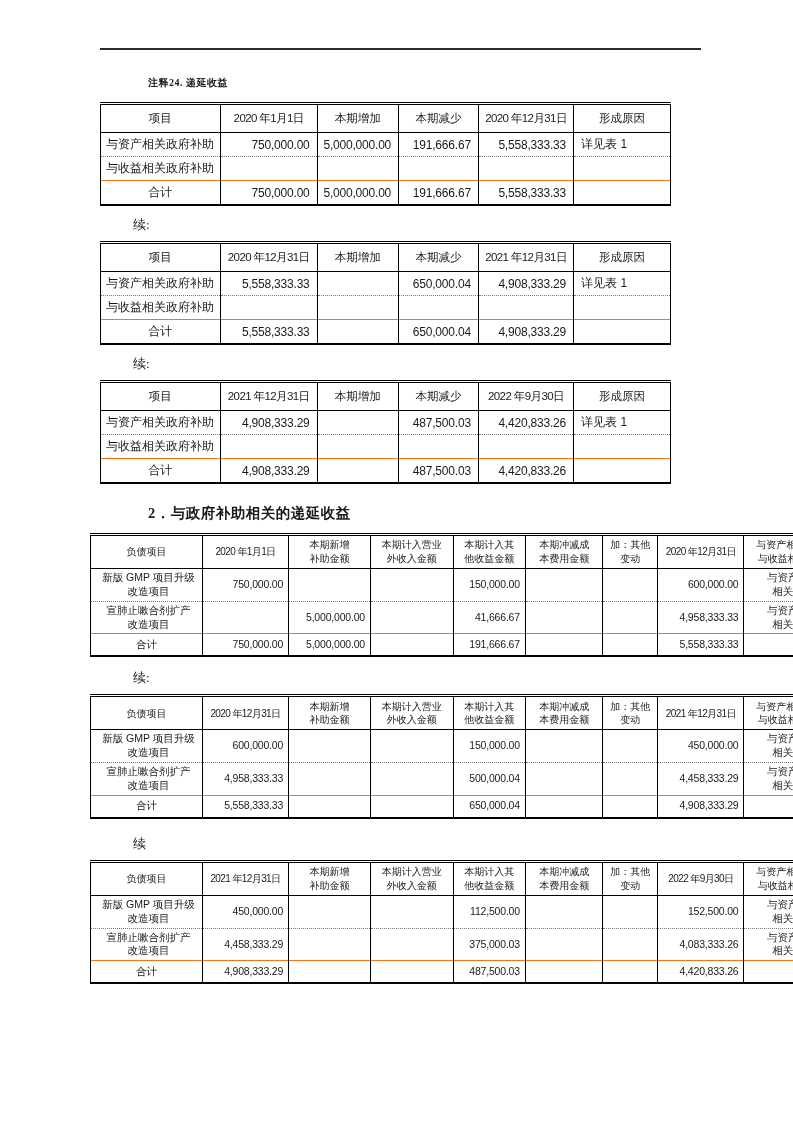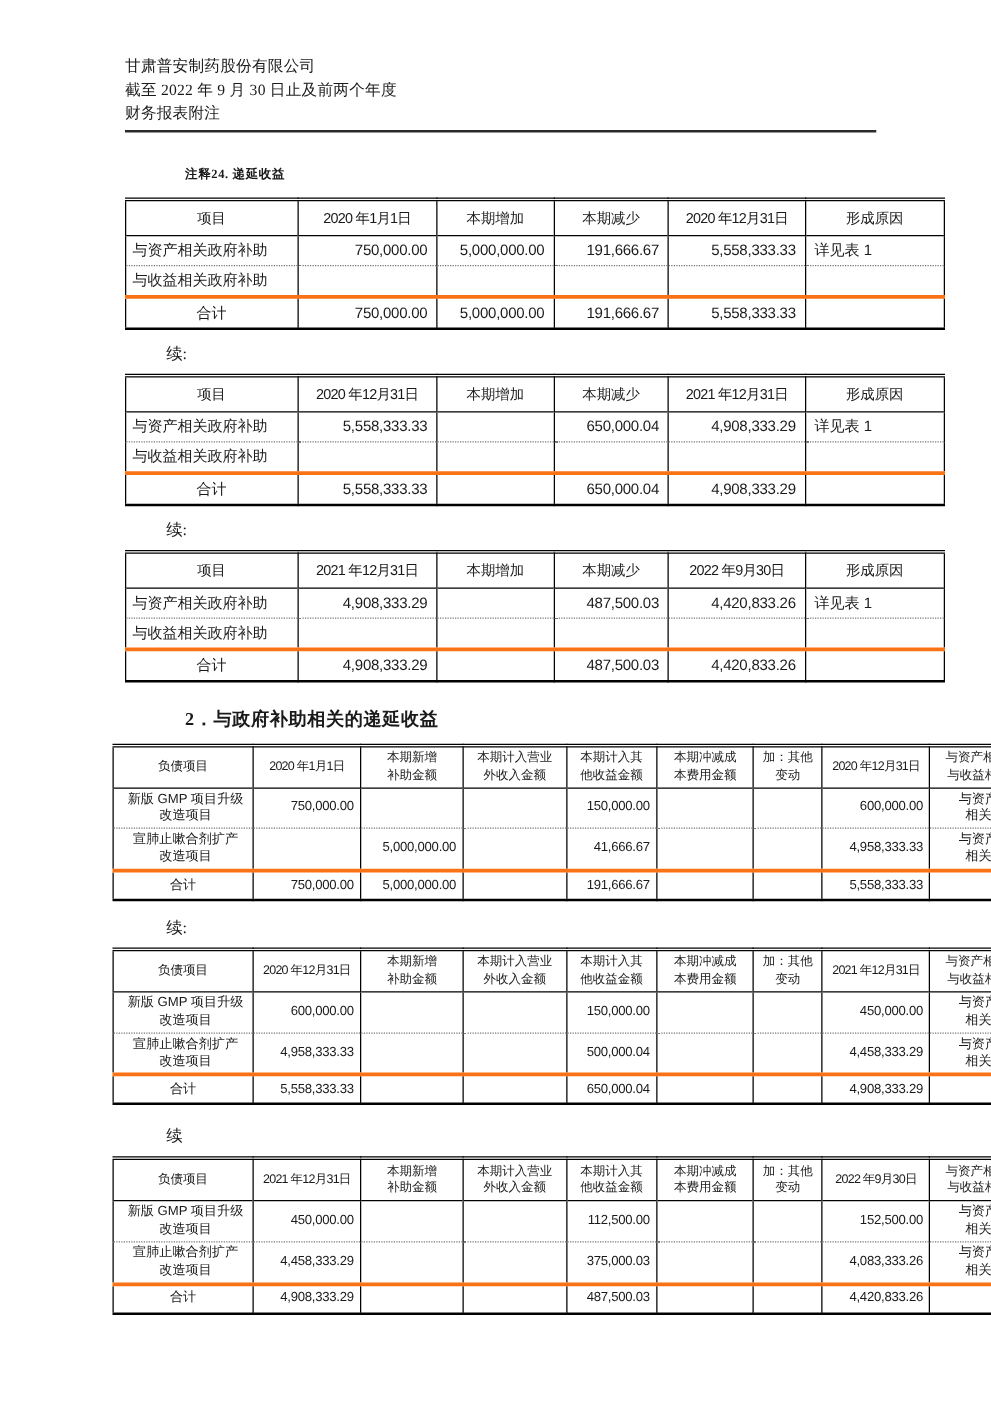--- a/index.html
+++ b/index.html
@@ -24,26 +24,26 @@
     border-collapse:collapse; table-layout:fixed;
     border-top:3px double #000; border-bottom:2px solid #000;
     font-family:"Liberation Sans","DejaVu Sans",sans-serif;
   }
   .fin-table th, .fin-table td {
     border-left:1px solid #000; border-right:1px solid #000;
     white-space:pre-line; overflow:hidden; padding:0;
   }
   .fin-table thead tr { border-bottom:1px solid #000; }
   .fin-table tbody tr { border-bottom:1px dotted #777; }
-  .fin-table tbody tr:last-child { border-top:3px solid #f97316; border-bottom:none; }
+  .fin-table tbody tr:last-child { border-top:1px solid #f97316; border-bottom:none; }
   .fin-table th { font-weight:normal; text-align:center; }
   .fin-table th.th-date { white-space:nowrap; letter-spacing:-0.6px; }
 
   
-  .t-summary { width:656px; margin:12px 0 0 100px; font-size:12px; }
+  .t-summary { width:571px; margin:12px 0 0 100px; font-size:12px; }
   .t-summary th { font-size:11.5px; height:27px; }
   .t-summary td { height:23px;margin-left:20px; }
   .t-summary col.col-0{width:21%} .t-summary col.col-1{width:17%}
   .t-summary col.col-2{width:14.3%} .t-summary col.col-3{width:14%}
   .t-summary col.col-4{width:16.7%} .t-summary col.col-5{width:17%}
   .t-summary td:nth-child(1) { text-align:left; padding-left:5px; }
   .t-summary td:nth-child(n+2):nth-child(-n+5) { text-align:right; padding-right:7px; letter-spacing:-0.2px; }
   .t-summary td:nth-child(6) { text-align:left; padding-left:7px; }
   .t-summary tr.total-row td:nth-child(1) { text-align:center; padding-left:0; }
   .t-summary tr.total-row { border-top:1px solid #000; }
@@ -74,25 +74,20 @@
   .page-footer {
     position:absolute; left:0; right:0; bottom:58px; text-align:center;
     font-size:12.5px; letter-spacing:2px; color:#222;
   }
 </style>
 </head>
 <body>
 
 <div class="page">
 
-  <div class="doc-header">
-    <div>甘肃普安制药股份有限公司</div>
-    <div>截至 2022 年 9 月 30 日止及前两个年度</div>
-    <div>财务报表附注</div>
-  </div>
   <div class="header-rule"></div>
 
   <div class="note-heading">注释24. 递延收益</div>
 
   <table class="fin-table t-summary t1">
       <colgroup>
         <col class="col-0">
         <col class="col-1">
         <col class="col-2">
         <col class="col-3">

